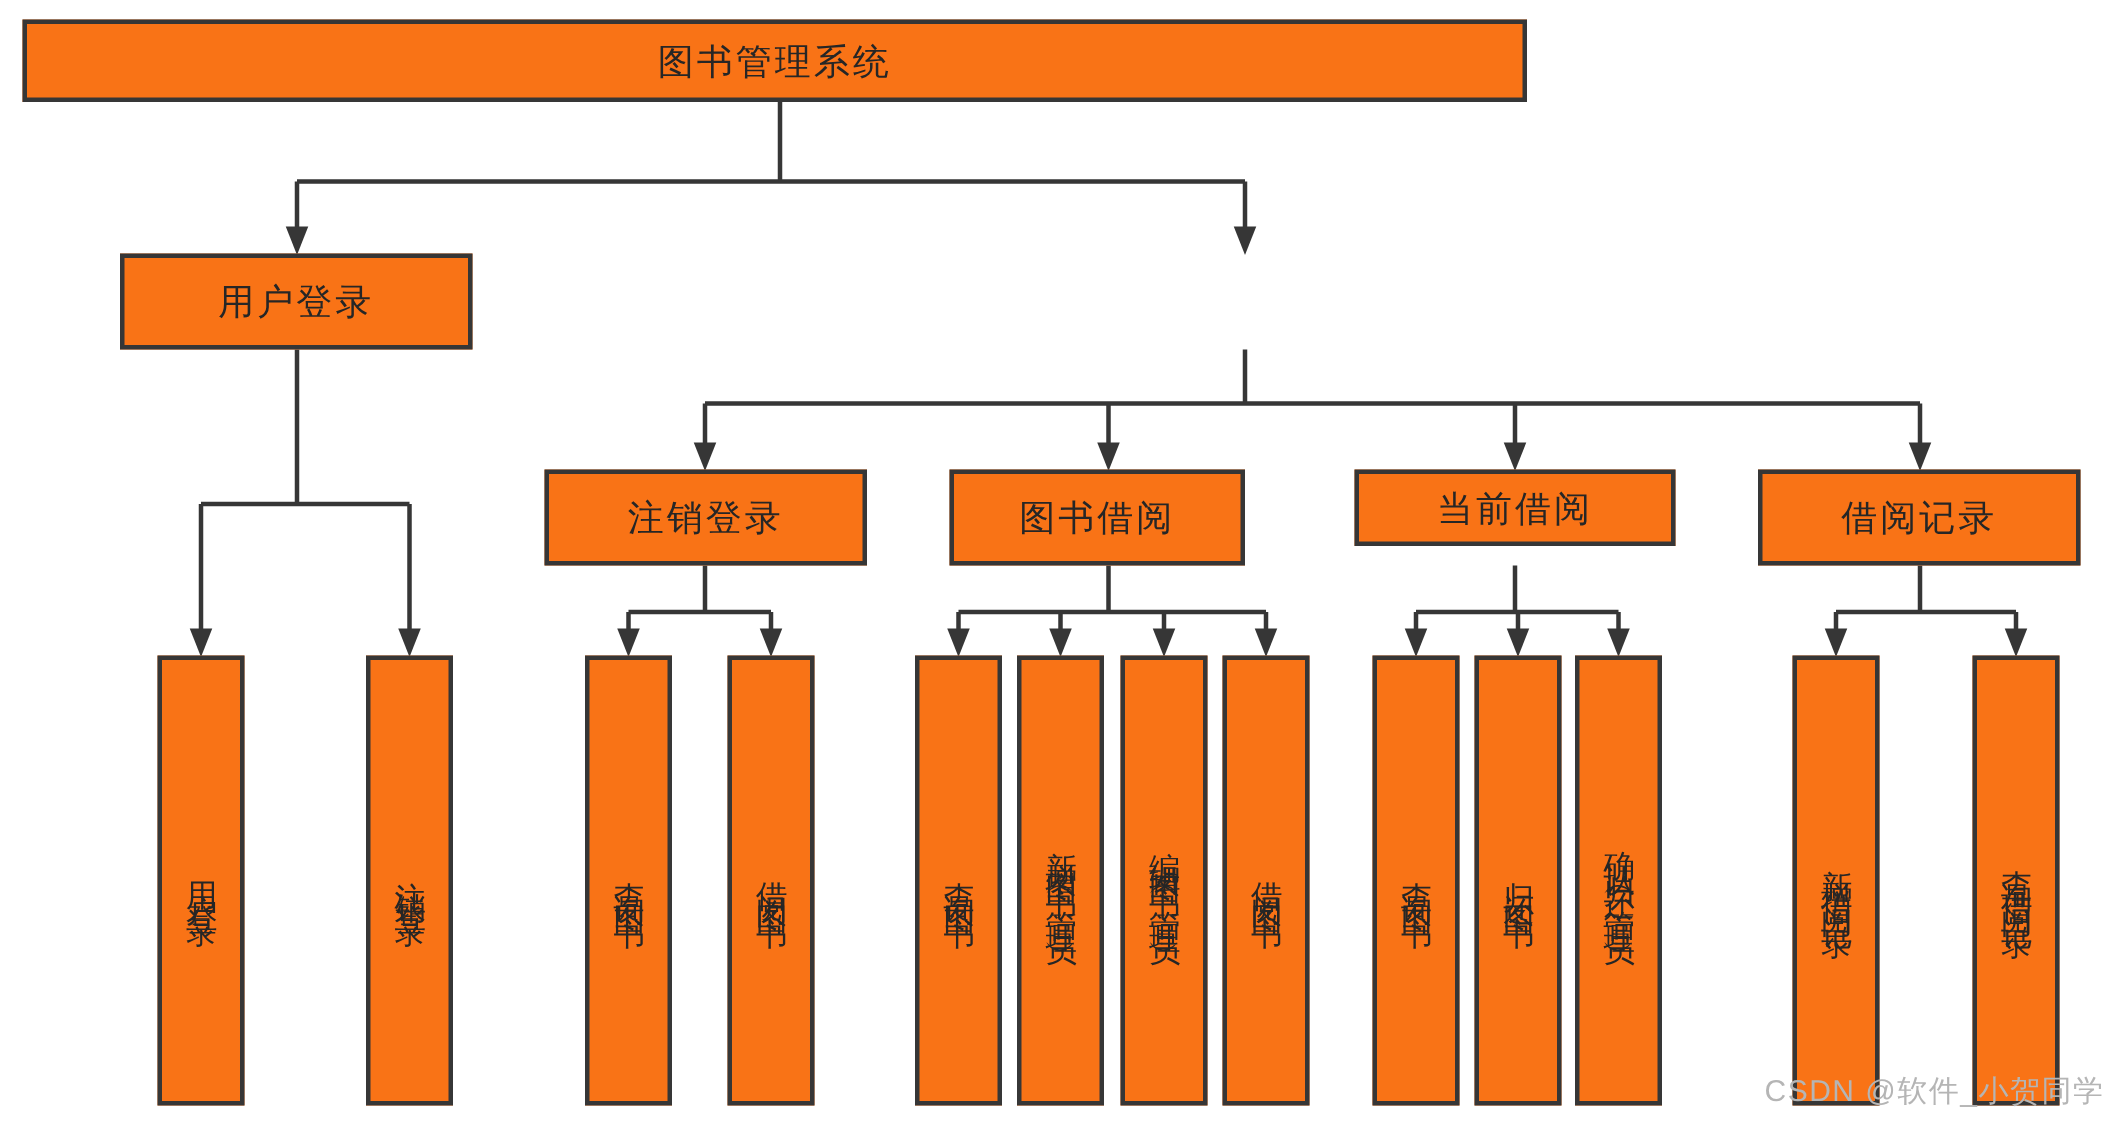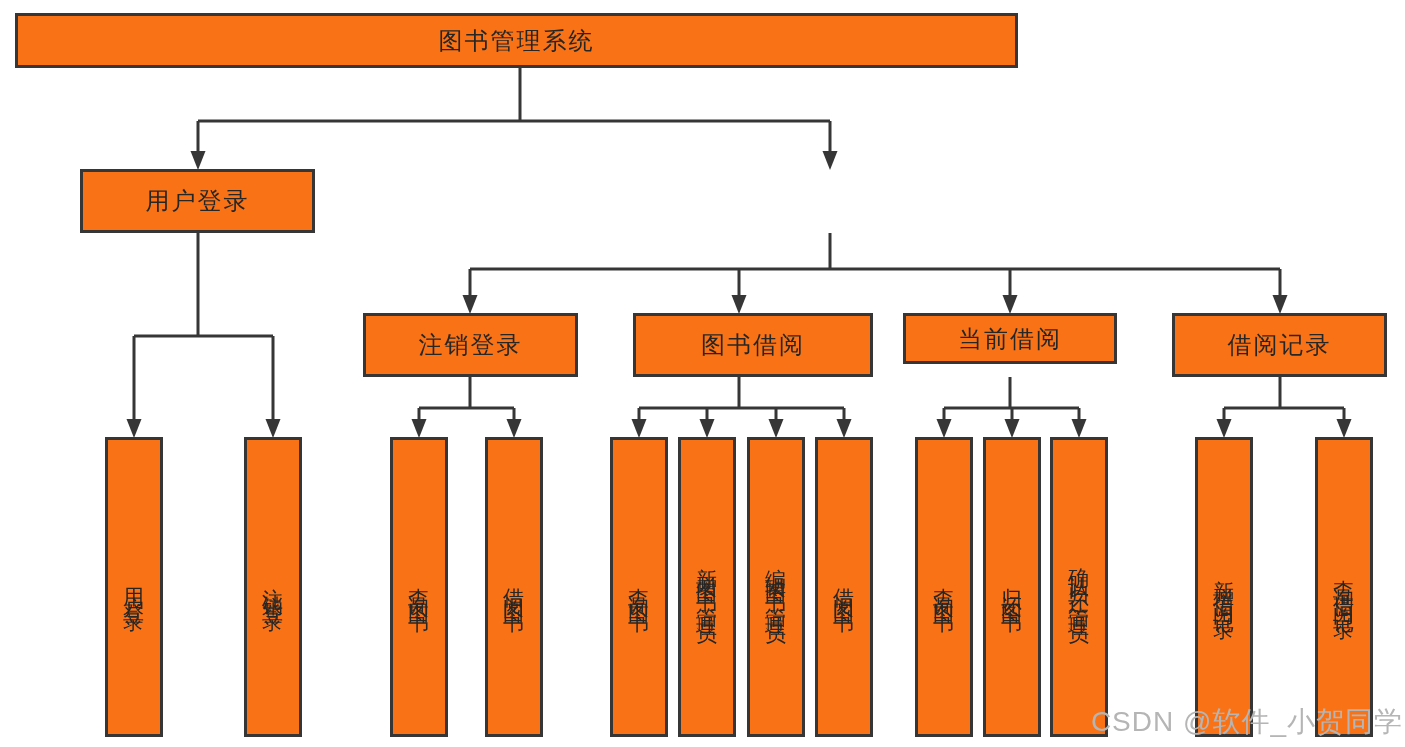--- a/index.html
+++ b/index.html
@@ -52,21 +52,21 @@
     text-orientation: mixed;
     font-size: 21px;
     letter-spacing: 8px;
     line-height: 1.1;
     white-space: nowrap;
   }
   .watermark {
     position: absolute;
     right: 2px;
     bottom: 6px;
-    font-size: 28px;
+    font-size: 20px;
     letter-spacing: 1px;
     color: var(--watermark, #b5b5b5);
     z-index: 5;
     white-space: nowrap;
   }
 </style>
 </head>
 <body>
 
 <div class="canvas">
@@ -112,21 +112,21 @@
       <path class="arrow" d="M1216.5,419 L1231.5,419 L1224,438 Z"></path>
       <path class="arrow" d="M1336.5,419 L1351.5,419 L1344,438 Z"></path>
     </g>
   </svg>
 
   <div class="node h-node" style="left:15px; top:13px; width:1003px; height:55px;">图书管理系统</div>
 
   <div class="node h-node" style="left:80px; top:169px; width:235px; height:64px;">用户登录</div>
 
   <div class="node h-node" style="left:363px; top:313px; width:215px; height:64px;">注销登录</div>
-  <div class="node h-node" style="left:633px; top:313px; width:240px; height:64px;">图书借阅</div>
+  <div class="node h-node" style="left:633px; top:313px; width:197px; height:64px;">图书借阅</div>
   <div class="node h-node" style="left:903px; top:313px; width:214px; height:51px;">当前借阅</div>
   <div class="node h-node" style="left:1172px; top:313px; width:215px; height:64px;">借阅记录</div>
 
   <div class="node v-node" style="left:105px; top:437px; width:58px; height:300px;">用户登录</div>
   <div class="node v-node" style="left:244px; top:437px; width:58px; height:300px;">注销登录</div>
 
   <div class="node v-node" style="left:390px; top:437px; width:58px; height:300px;">查询图书</div>
   <div class="node v-node" style="left:485px; top:437px; width:58px; height:300px;">借阅图书</div>
 
   <div class="node v-node" style="left:610px; top:437px; width:58px; height:300px;">查询图书</div>

